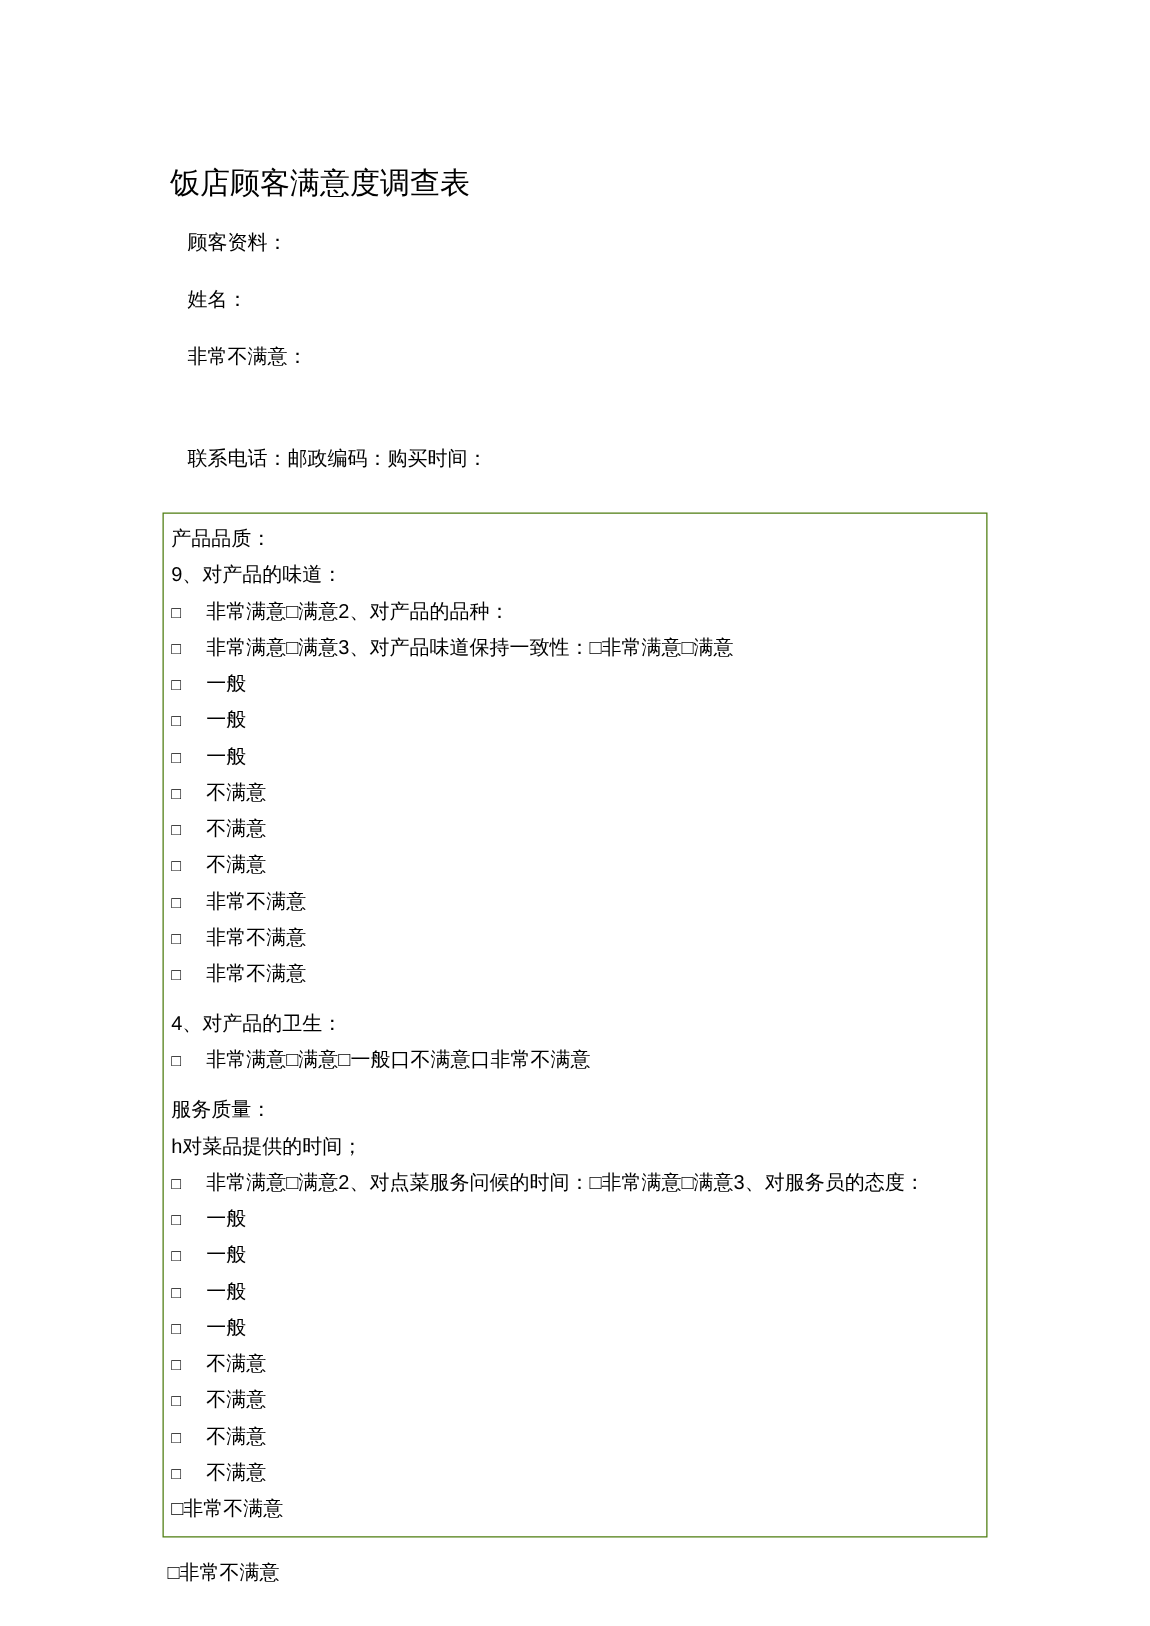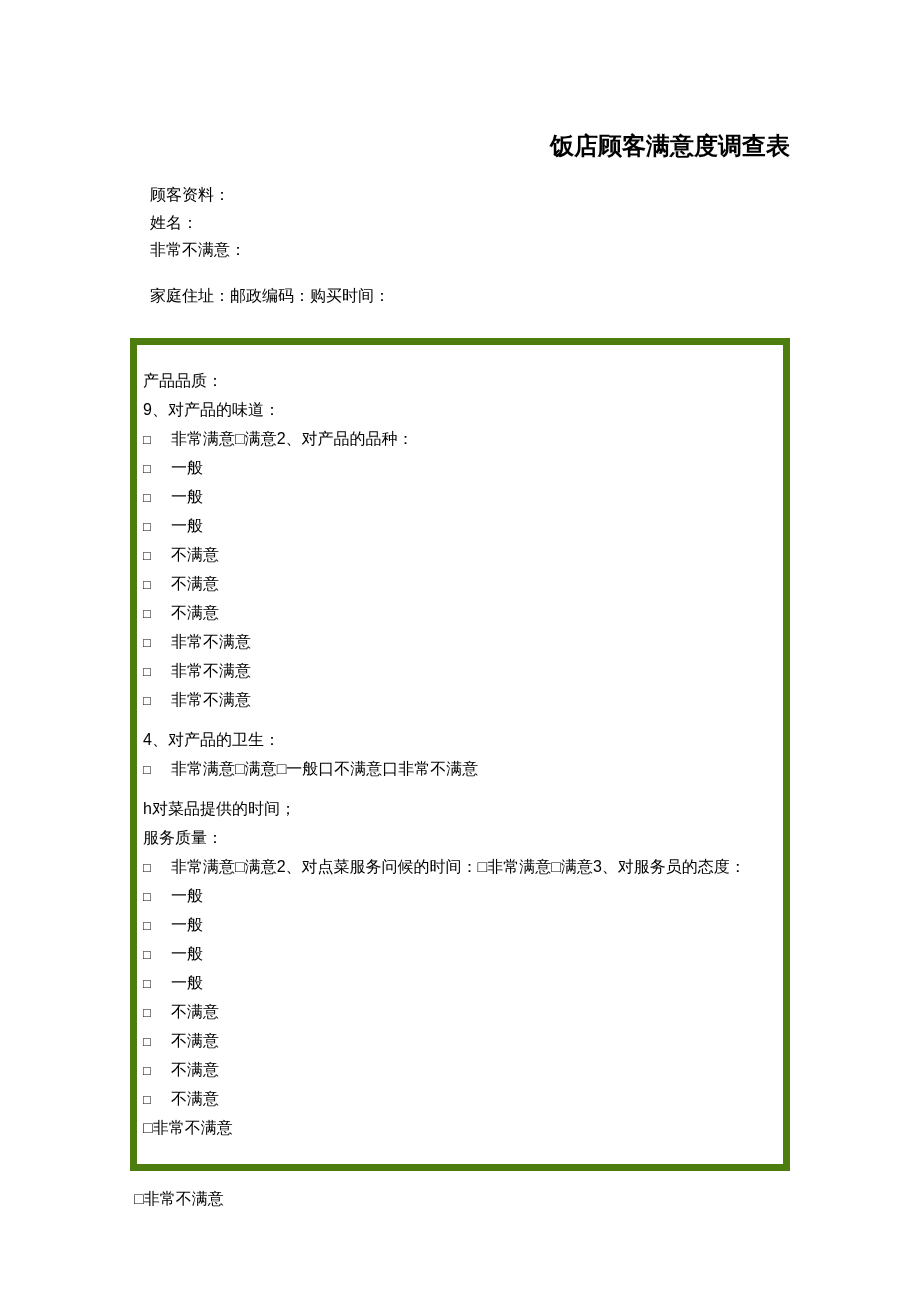--- a/index.html
+++ b/index.html
@@ -6,35 +6,34 @@
     body {
       background: #fff;
       font-family: "SimSun", "Microsoft YaHei", sans-serif;
       font-size: 16px;
       color: #000;
       width: 920px;
       padding: 130px 130px 0 130px;
     }
     .title {
       font-size: 24px;
-      font-weight: bold;
+      font-weight: normal;
       margin-bottom: 20px;
       padding-left: 6px;
-      text-align: right;
     }
     .info-block {
       padding-left: 20px;
       line-height: 1.6;
     }
-    .info-block p { margin: 2px 0; }
+    .info-block p { margin: 20px 0; }
     .gap { height: 16px; }
     .bordered-section {
-      border: 7px solid #4d7c0f;
+      border: 1px solid #4d7c0f;
       margin-top: 30px;
-      padding: 21px 6px;
+      padding: 6px 6px;
       line-height: 1.75;
     }
     .bordered-section p {
       margin: 1px 0;
     }
     .checkbox-item {
       display: block;
       padding-left: 0;
     }
     .cb-sym {
@@ -52,30 +51,33 @@
 </head>
 <body>
 
 <h1 class="title">饭店顾客满意度调查表</h1>
 
 <div class="info-block">
   <p>顾客资料：</p>
   <p>姓名：</p>
   <p>非常不满意：</p>
   <div class="gap"></div>
-  <p>家庭住址：邮政编码：购买时间：</p>
+  <p>联系电话：邮政编码：购买时间：</p>
 </div>
 
 <div class="bordered-section">
 
   <p>产品品质：</p>
   <p>9、对产品的味道：</p>
 
   <p class="checkbox-item">
     <span class="cb-sym">□</span><span>非常满意□满意2、对产品的品种：</span>
+  </p>
+  <p class="checkbox-item">
+    <span class="cb-sym">□</span><span>非常满意□满意3、对产品味道保持一致性：□非常满意□满意</span>
   </p>
   <p class="checkbox-item">
     <span class="cb-sym">□</span><span>一般</span>
   </p>
   <p class="checkbox-item">
     <span class="cb-sym">□</span><span>一般</span>
   </p>
   <p class="checkbox-item">
     <span class="cb-sym">□</span><span>一般</span>
   </p>
@@ -100,22 +102,22 @@
 
   <div class="spacer-gap"></div>
 
   <p>4、对产品的卫生：</p>
   <p class="checkbox-item">
     <span class="cb-sym">□</span><span>非常满意□满意□一般口不满意口非常不满意</span>
   </p>
 
   <div class="spacer-gap"></div>
 
+  <p>服务质量：</p>
   <p>h对菜品提供的时间；</p>
-  <p>服务质量：</p>
 
   <p class="checkbox-item">
     <span class="cb-sym">□</span><span>非常满意□满意2、对点菜服务问候的时间：□非常满意□满意3、对服务员的态度：</span>
   </p>
   <p class="checkbox-item">
     <span class="cb-sym">□</span><span>一般</span>
   </p>
   <p class="checkbox-item">
     <span class="cb-sym">□</span><span>一般</span>
   </p>

